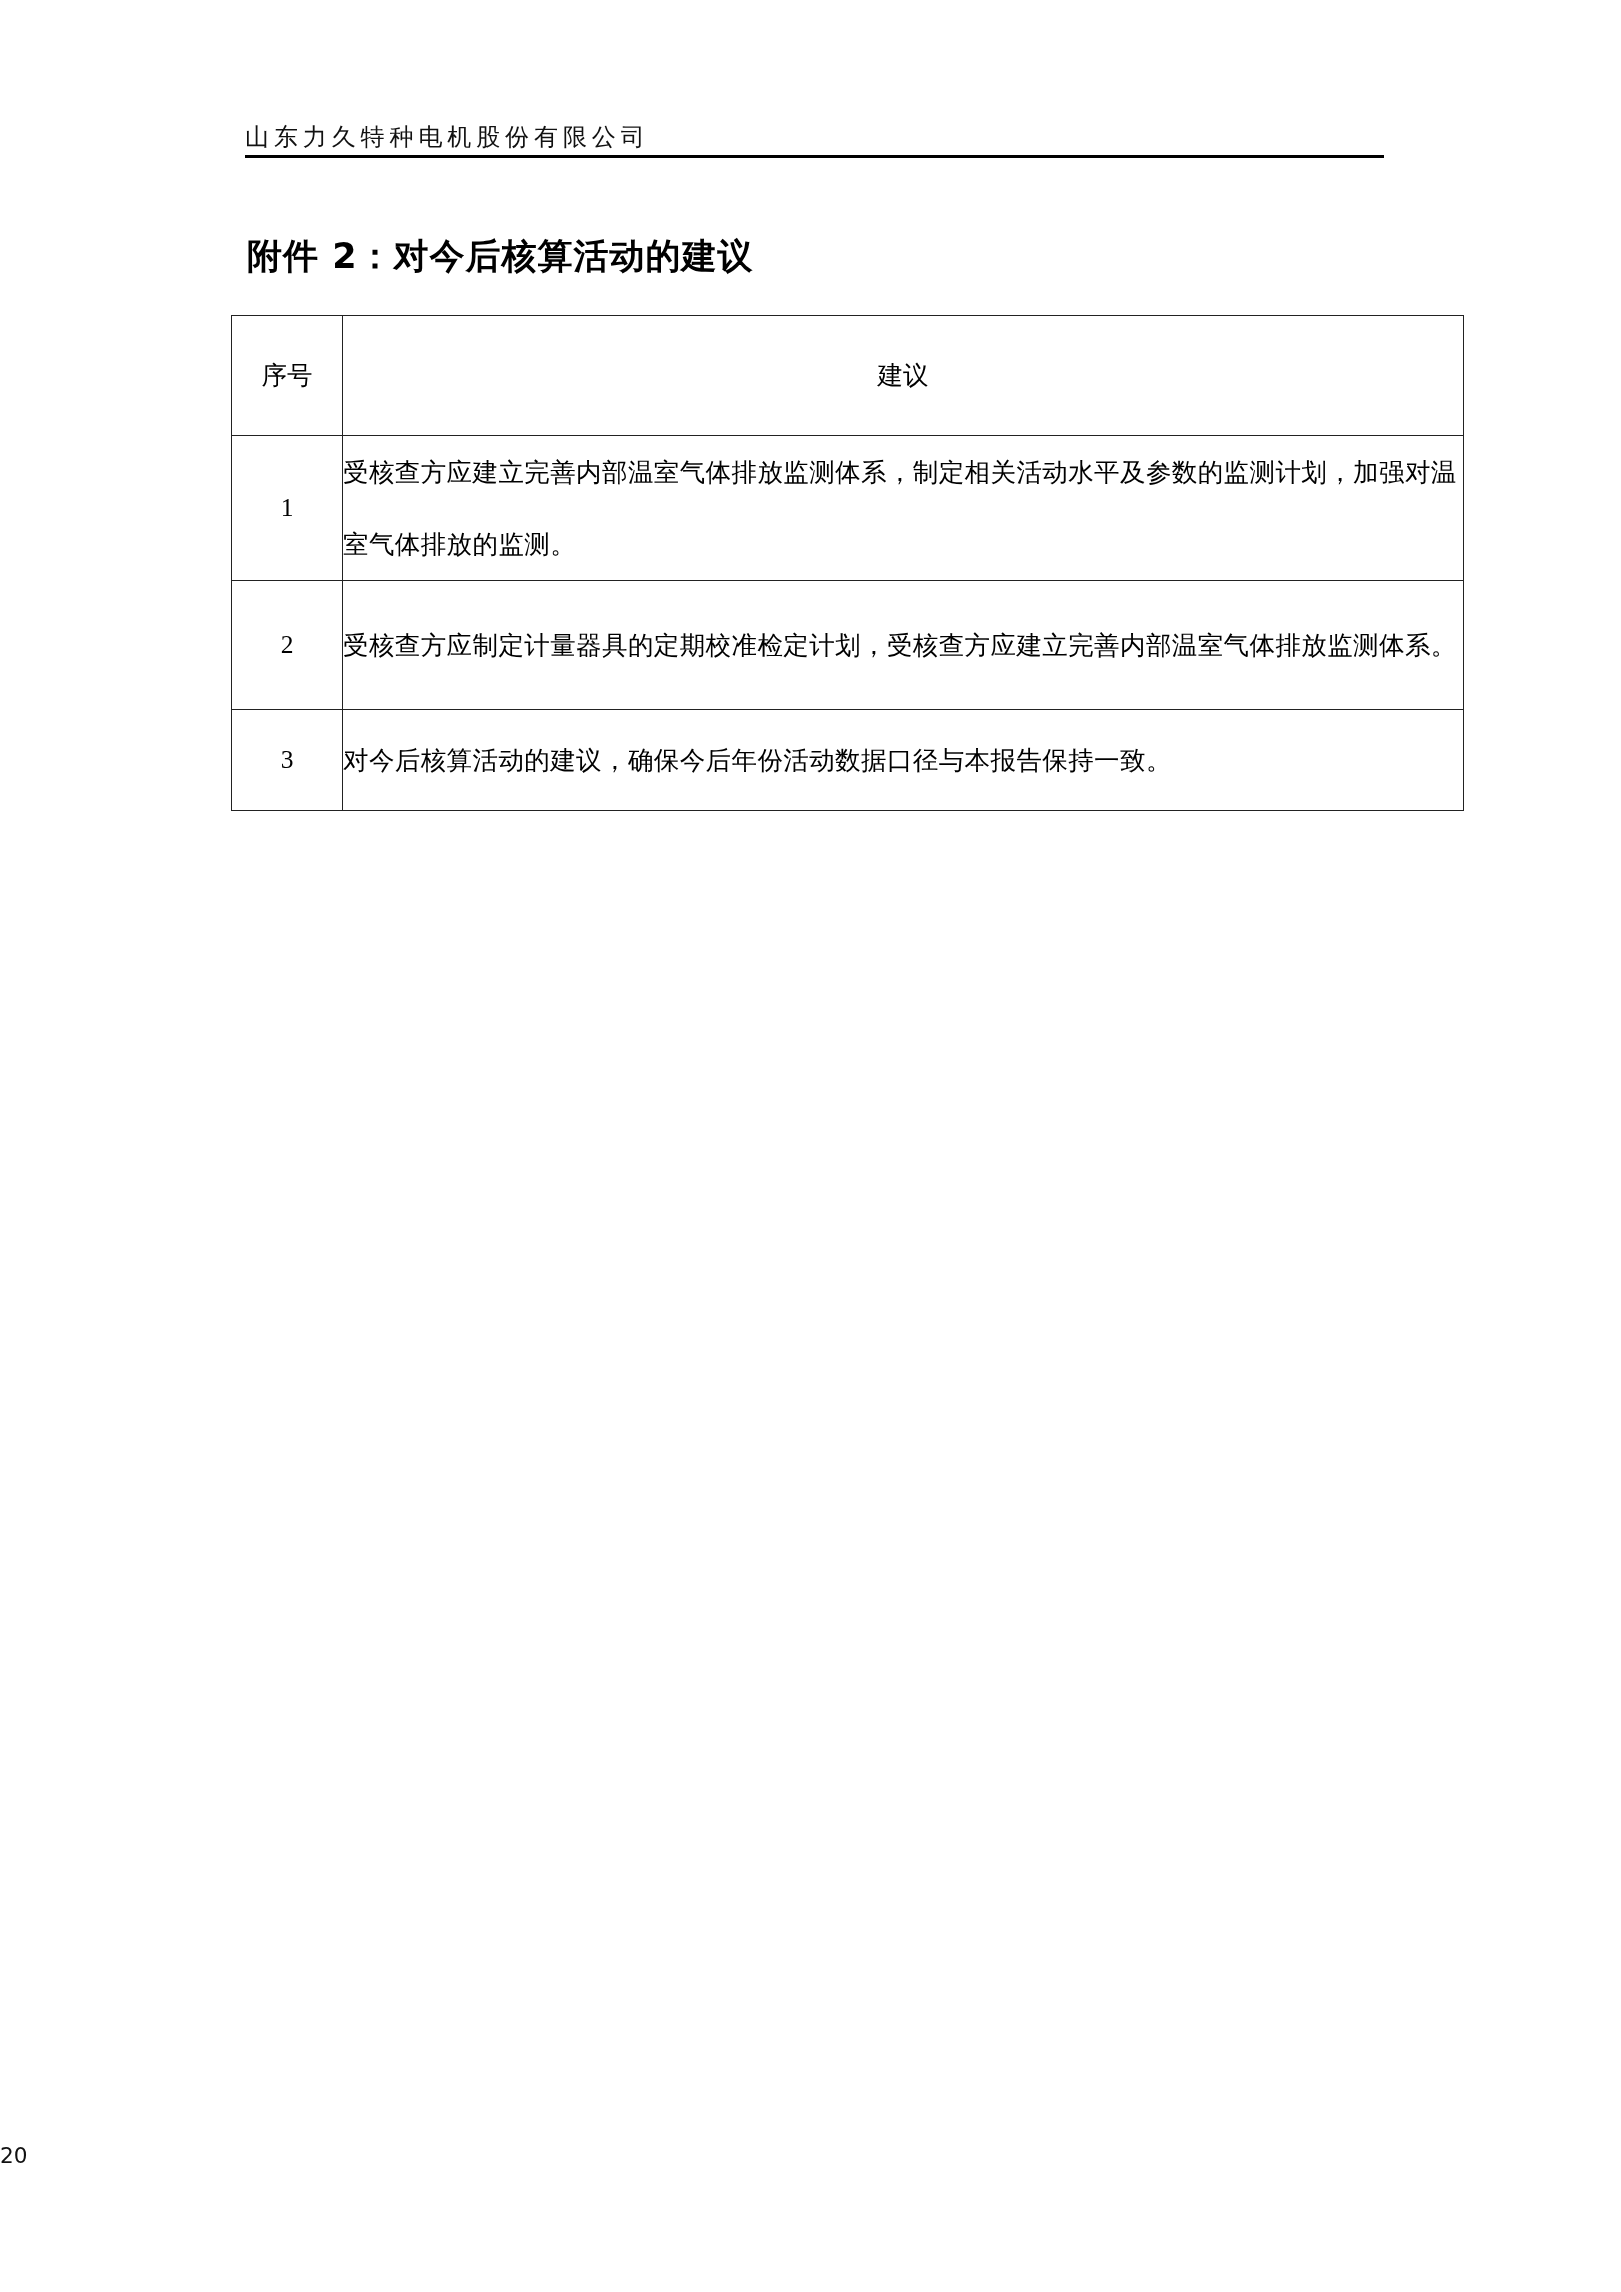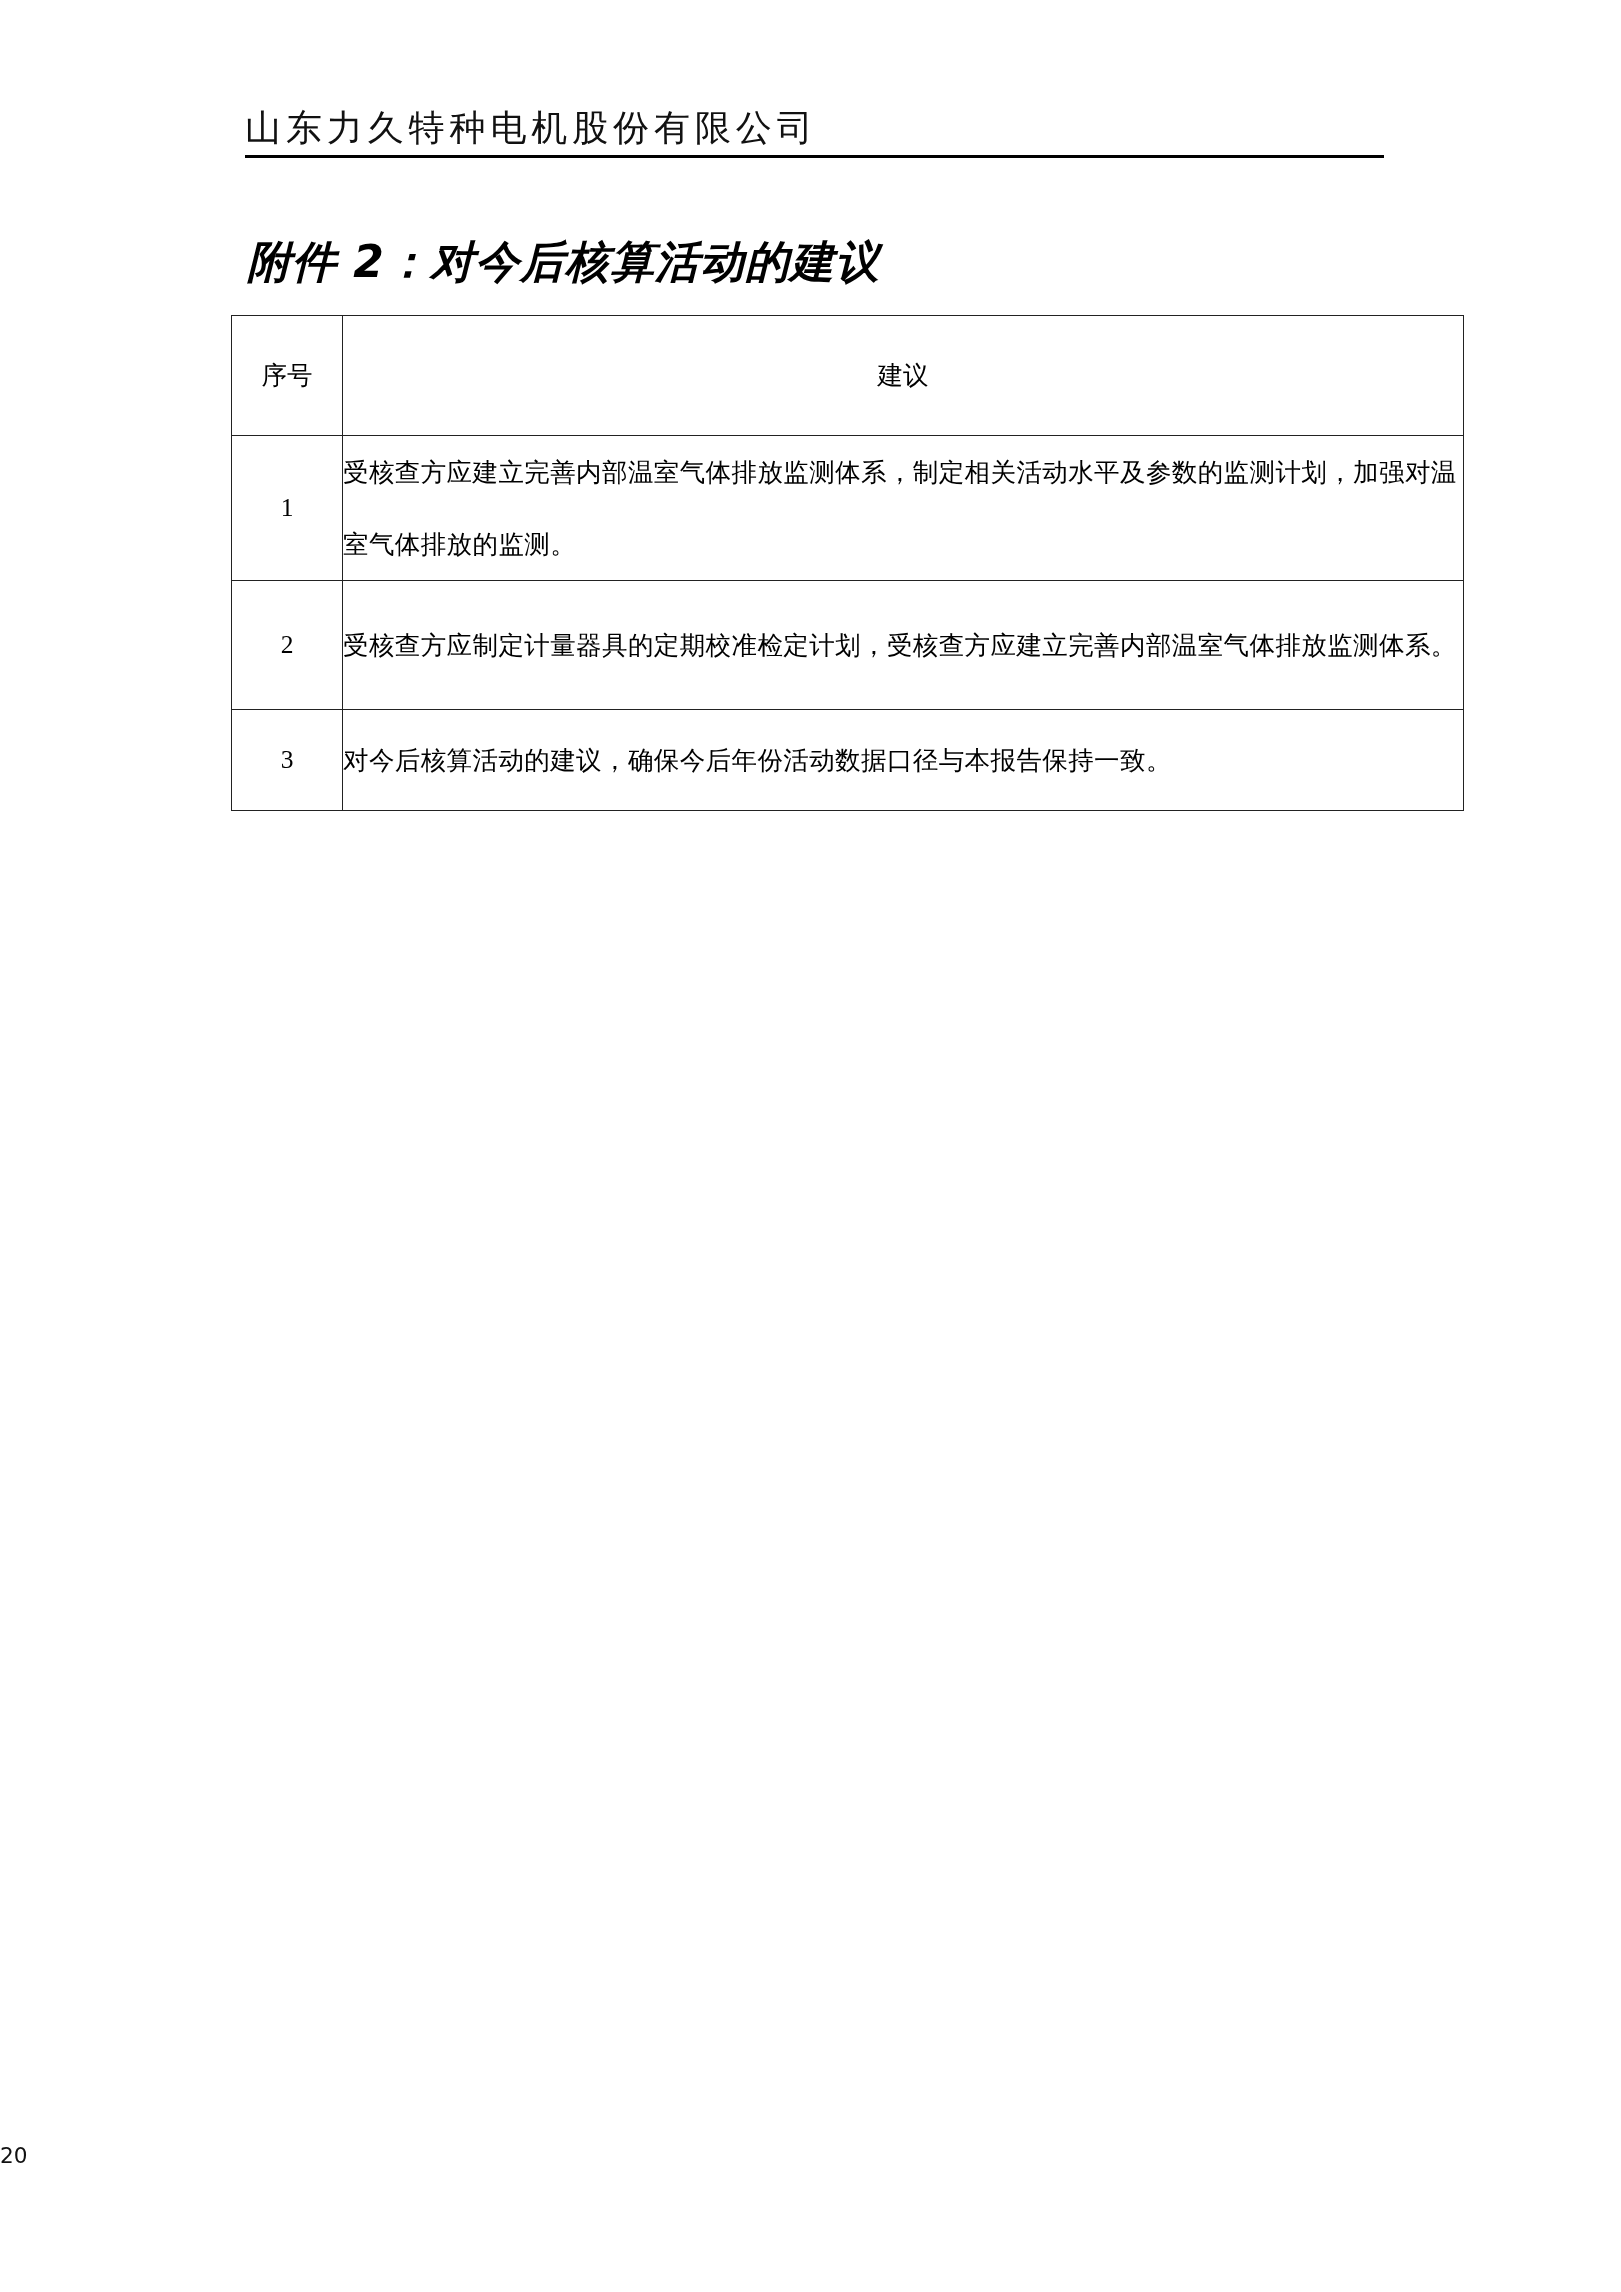--- a/index.html
+++ b/index.html
@@ -18,42 +18,41 @@
     .header {
       position: absolute;
       left: 245px;
       top: 116px;
       width: 1139px;
       height: 37px;
       display: flex;
       justify-content: space-between;
       align-items: flex-end;
       font-family: "DejaVu Sans", "Liberation Sans", sans-serif;
-      font-size: 36px;
+      font-size: 24px;
       letter-spacing: 4.9px;
       color: #111;
     }
     .header-rule {
       position: absolute;
       left: 245px;
       top: 155px;
       width: 1139px;
       height: 2.9px;
       background: #000;
     }
     .title {
       position: absolute;
       left: 247px;
       top: 233px;
       font-family: "DejaVu Sans", "Liberation Sans", sans-serif;
       font-weight: bold;
-      font-size: 44px;
+      font-size: 35px;
       letter-spacing: 1px;
       color: #000;
-      font-style: italic;
     }
     table.suggestions {
       position: absolute;
       left: 231px;
       top: 315px;
       width: 1233px;
       border-collapse: collapse;
       table-layout: fixed;
     }
     table.suggestions td, table.suggestions th {

